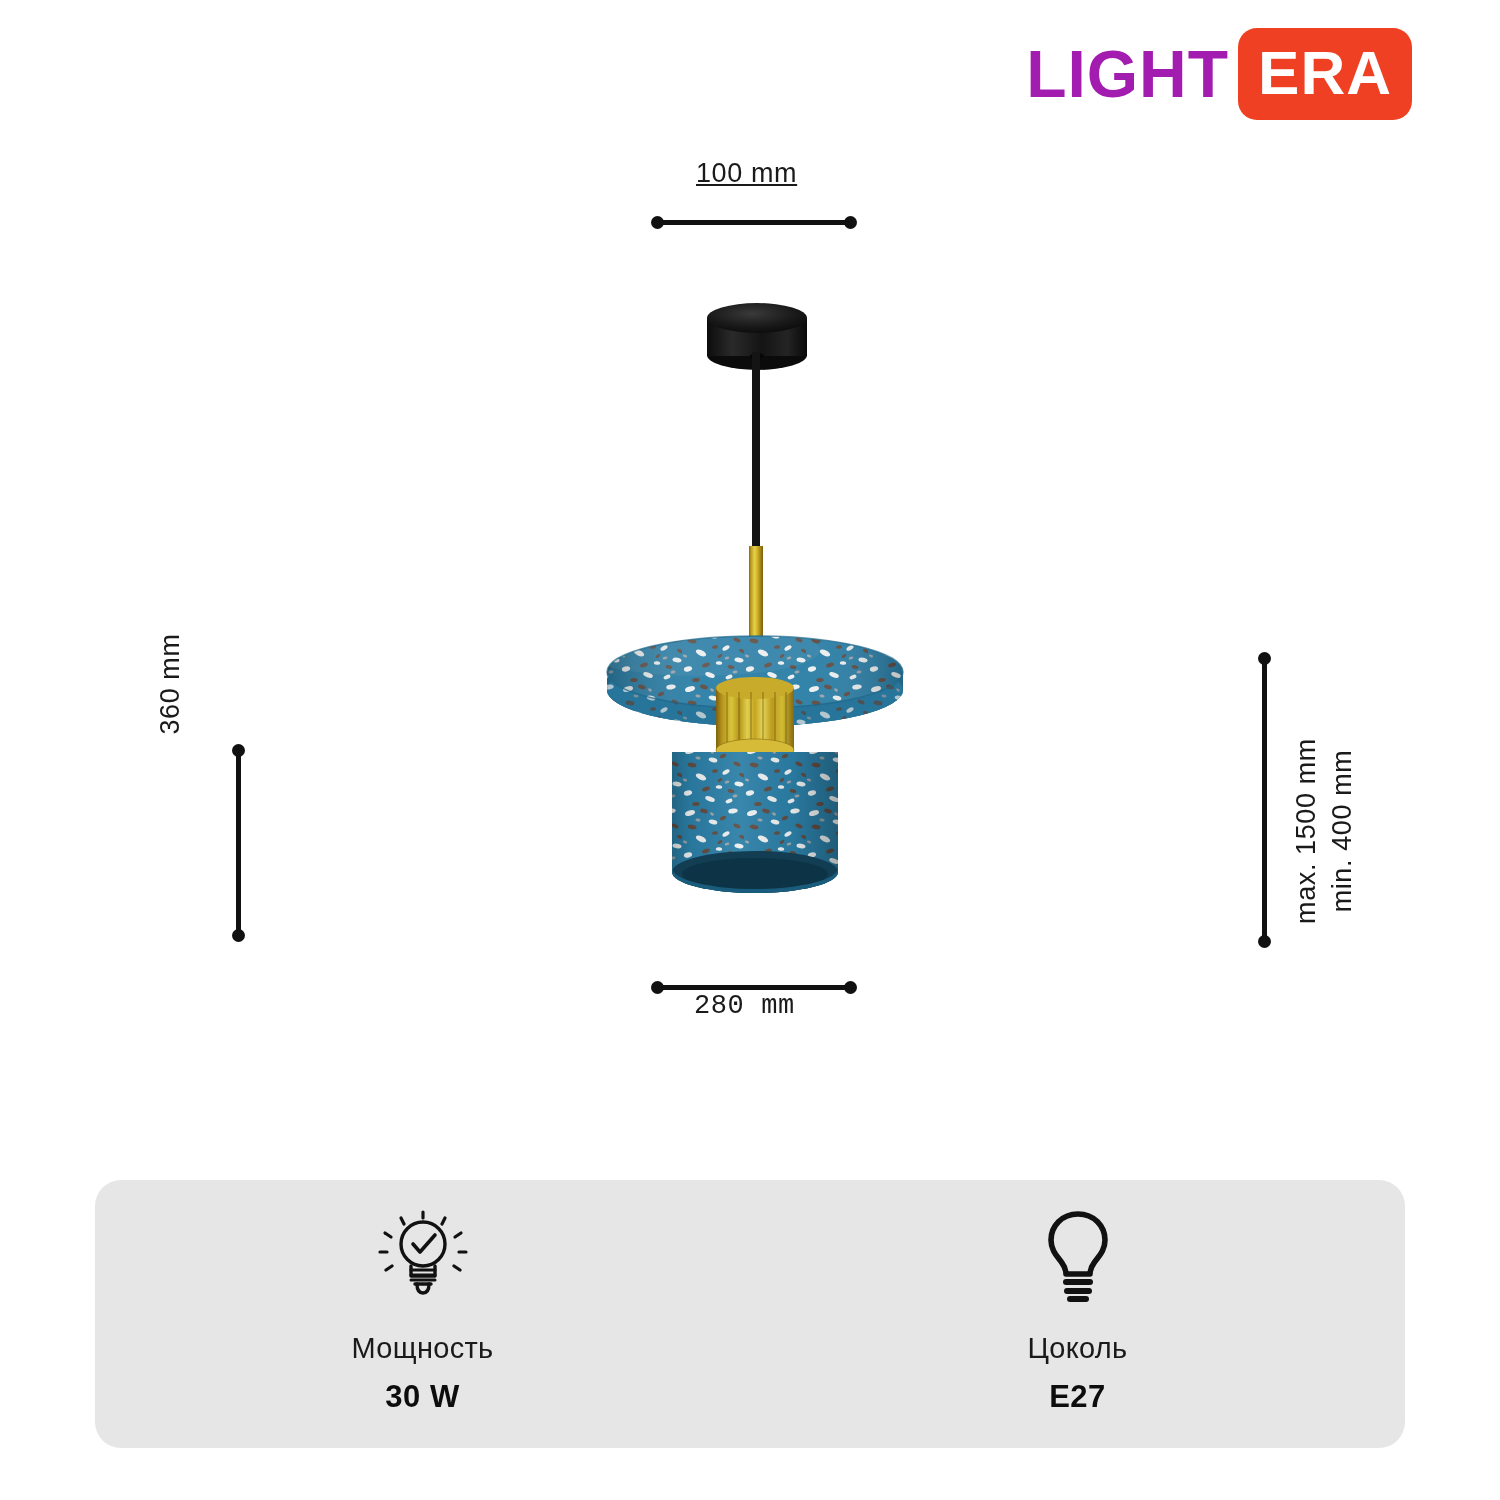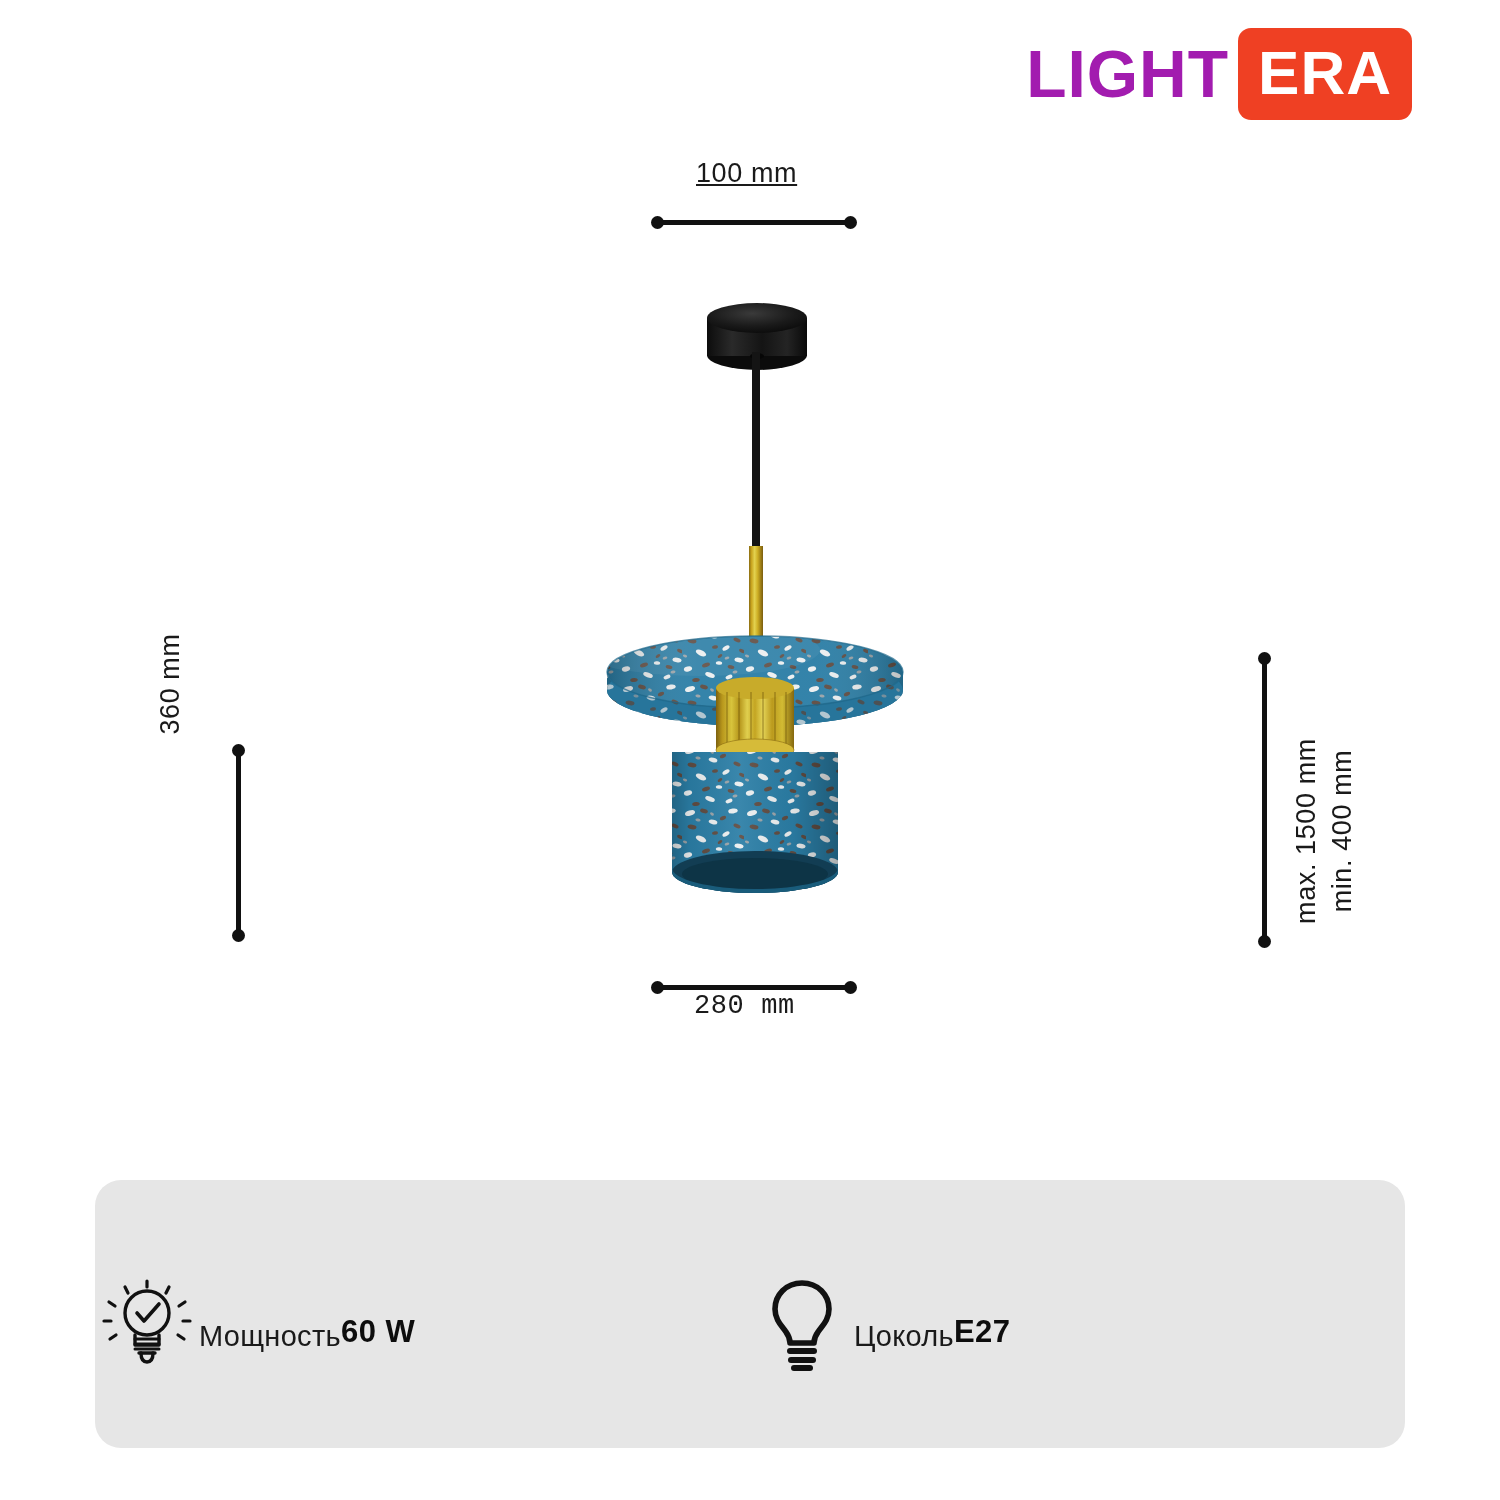--- a/index.html
+++ b/index.html
@@ -33,21 +33,21 @@
     font-size: 66px;
     font-weight: 700;
     letter-spacing: 1px;
     color: #a21caf;
     line-height: 1;
     font-family: "Liberation Sans", "DejaVu Sans", sans-serif;
   }
   .logo-era-box {
     margin-left: 9px;
     background: #ef4023;
-    border-radius: 13px;
+    border-radius: 19px;
     padding: 14px 20px 16px 20px;
     display: flex;
     align-items: center;
   }
   .logo-era {
     font-size: 62px;
     font-weight: 700;
     letter-spacing: 1px;
     color: #ffffff;
     line-height: 1;
@@ -115,21 +115,21 @@
     top: 1180px;
     width: 1310px;
     height: 268px;
     background: #e6e6e6;
     border-radius: 26px;
     display: flex;
   }
   .spec-col {
     flex: 1 1 0;
     display: flex;
-    flex-direction: row;
+    flex-direction: column;
     align-items: center;
     justify-content: flex-start;
     padding-top: 22px;
   }
   .spec-icon {
     height: 108px;
     display: flex;
     align-items: center;
     justify-content: center;
   }
@@ -345,21 +345,21 @@
             <path d="M14 29 L20 33"></path>
             <path d="M90 29 L84 33"></path>
             <path d="M9 48 H16"></path>
             <path d="M95 48 H88"></path>
             <path d="M15 66 L21 62"></path>
             <path d="M89 66 L83 62"></path>
           </g>
         </svg>
       </div>
       <div class="spec-title">Мощность</div>
-      <div class="spec-value">60 W</div>
+      <div class="spec-value">30 W</div>
     </div>
 
     <div class="spec-col">
       <div class="spec-icon">
         <svg width="104" height="104" viewBox="0 0 104 104" fill="none" stroke="#111111" stroke-width="5.6" stroke-linecap="round" stroke-linejoin="round">
           <path d="M52 10 C36 10 25 22 25 36 C25 47 32 53 36 59 C39 63 40 66 40 70 L64 70 C64 66 65 63 68 59 C72 53 79 47 79 36 C79 22 68 10 52 10 Z"></path>
           <path d="M40 78 H64" stroke-width="6"></path>
           <path d="M41 87 H63" stroke-width="6"></path>
           <path d="M44 95 H60" stroke-width="6"></path>
         </svg>

